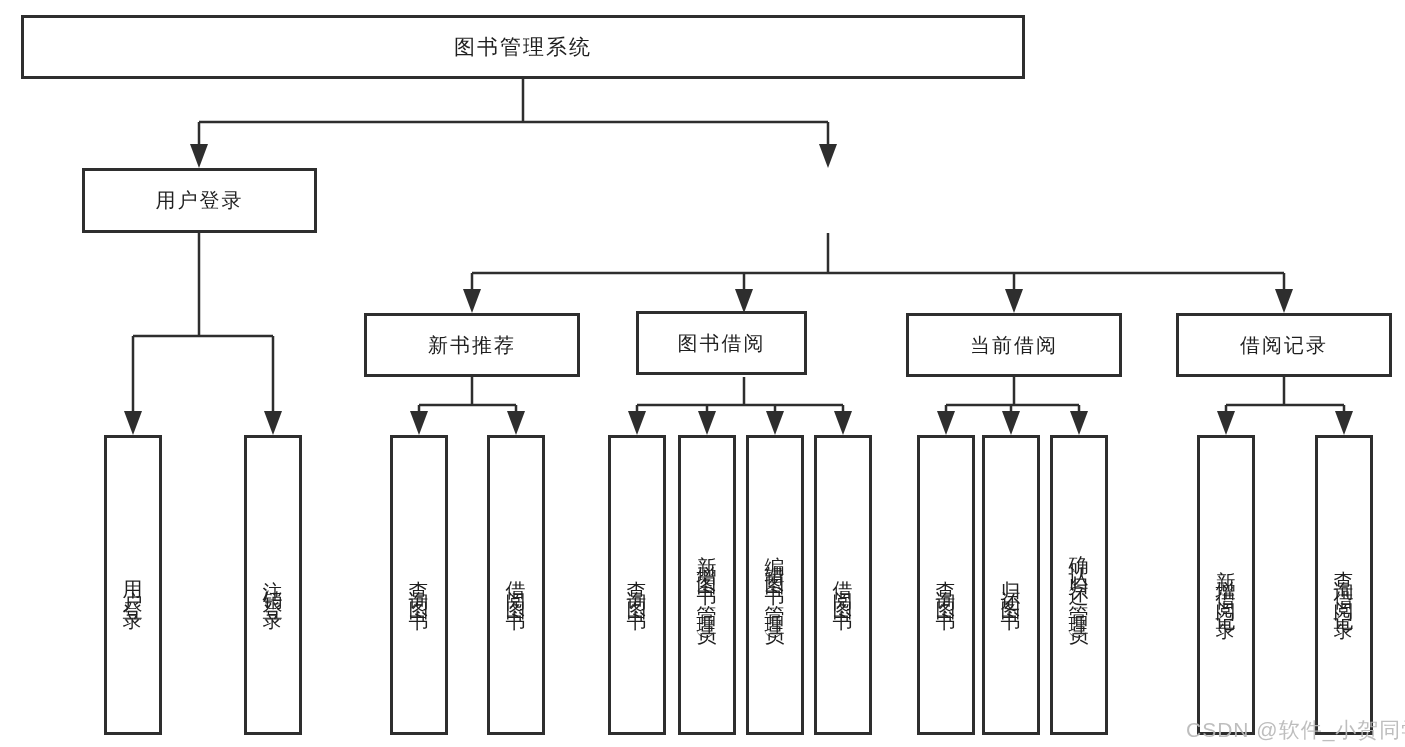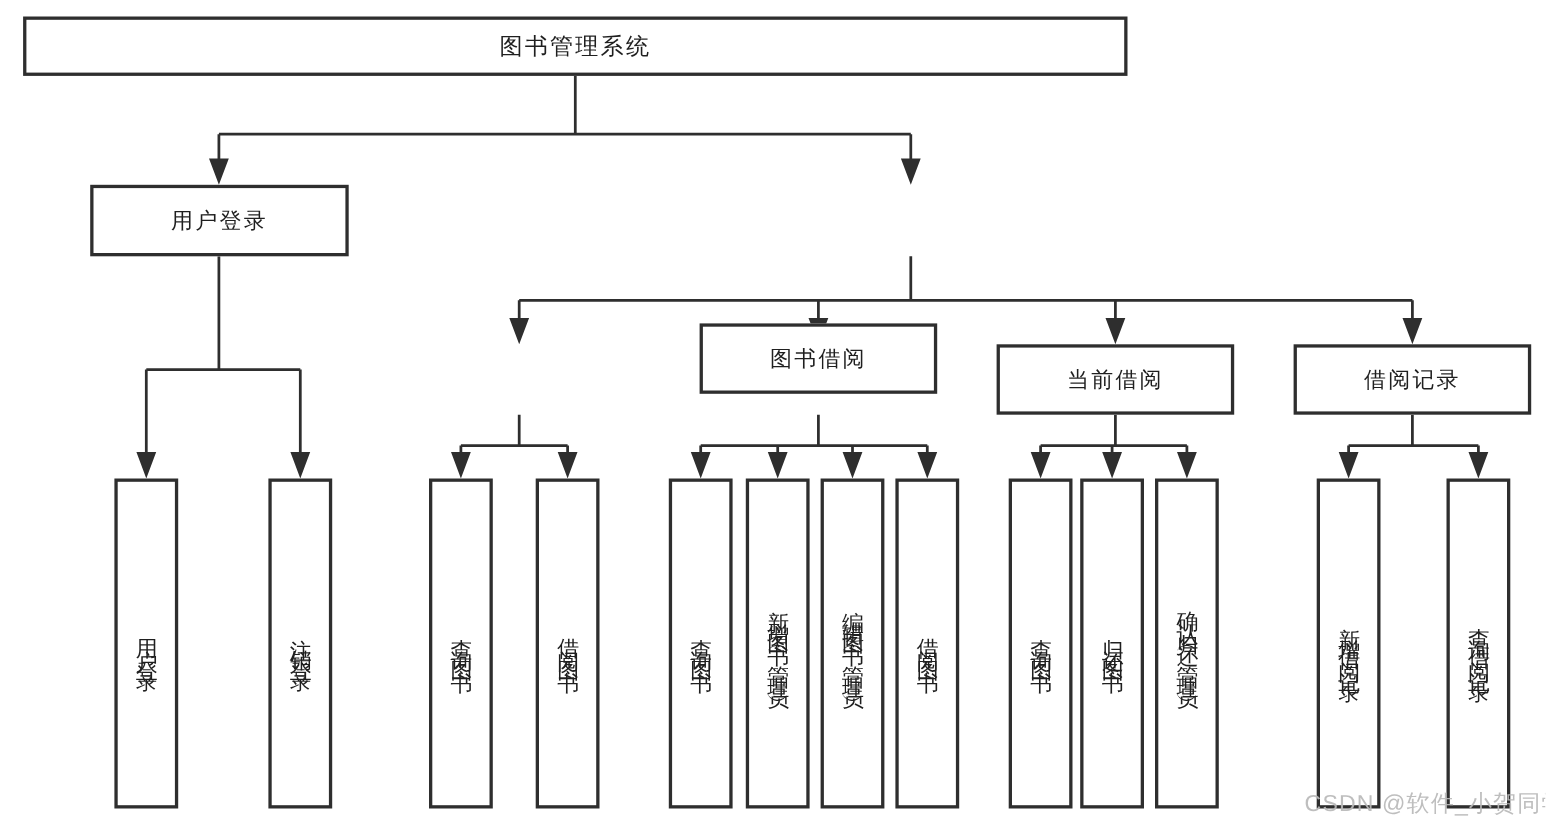--- a/index.html
+++ b/index.html
@@ -76,25 +76,26 @@
              M698 411 L716 411 L707 435 Z
              M766 411 L784 411 L775 435 Z
              M834 411 L852 411 L843 435 Z
              M937 411 L955 411 L946 435 Z
              M1002 411 L1020 411 L1011 435 Z
              M1070 411 L1088 411 L1079 435 Z
              M1217 411 L1235 411 L1226 435 Z
              M1335 411 L1353 411 L1344 435 Z"></path>
   </svg>
 
-  <div class="box hbox root" style="left:21px;top:15px;width:1004px;height:54px">图书管理系统</div>
+  <div class="box hbox root" style="left:21px;top:15px;width:1004px;height:64px">图书管理系统</div>
 
   <div class="box hbox" style="left:82px;top:168px;width:235px;height:65px">用户登录</div>
 
-  <div class="box hbox" style="left:636px;top:294px;width:216px;height:64px">图书借阅</div>
+  <div class="box hbox" style="left:364px;top:313px;width:216px;height:64px">新书推荐</div>
+  <div class="box hbox" style="left:636px;top:311px;width:171px;height:64px">图书借阅</div>
   <div class="box hbox" style="left:1176px;top:313px;width:216px;height:64px">借阅记录</div>
   <div class="box hbox" style="left:906px;top:313px;width:216px;height:64px">当前借阅</div>
 
   <div class="box vbox" style="left:104px;top:435px;width:58px;height:300px">用户登录</div>
   <div class="box vbox" style="left:244px;top:435px;width:58px;height:300px">注销登录</div>
 
   <div class="box vbox" style="left:390px;top:435px;width:58px;height:300px">查询图书</div>
   <div class="box vbox" style="left:487px;top:435px;width:58px;height:300px">借阅图书</div>
 
   <div class="box vbox" style="left:608px;top:435px;width:58px;height:300px">查询图书</div>

